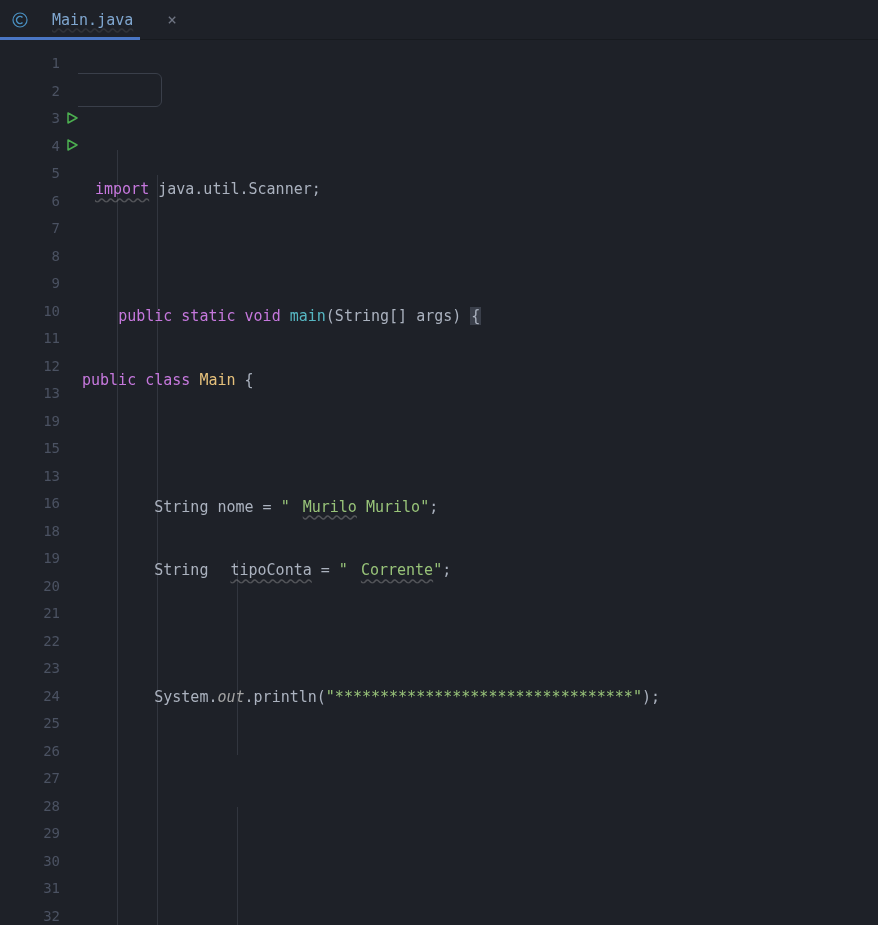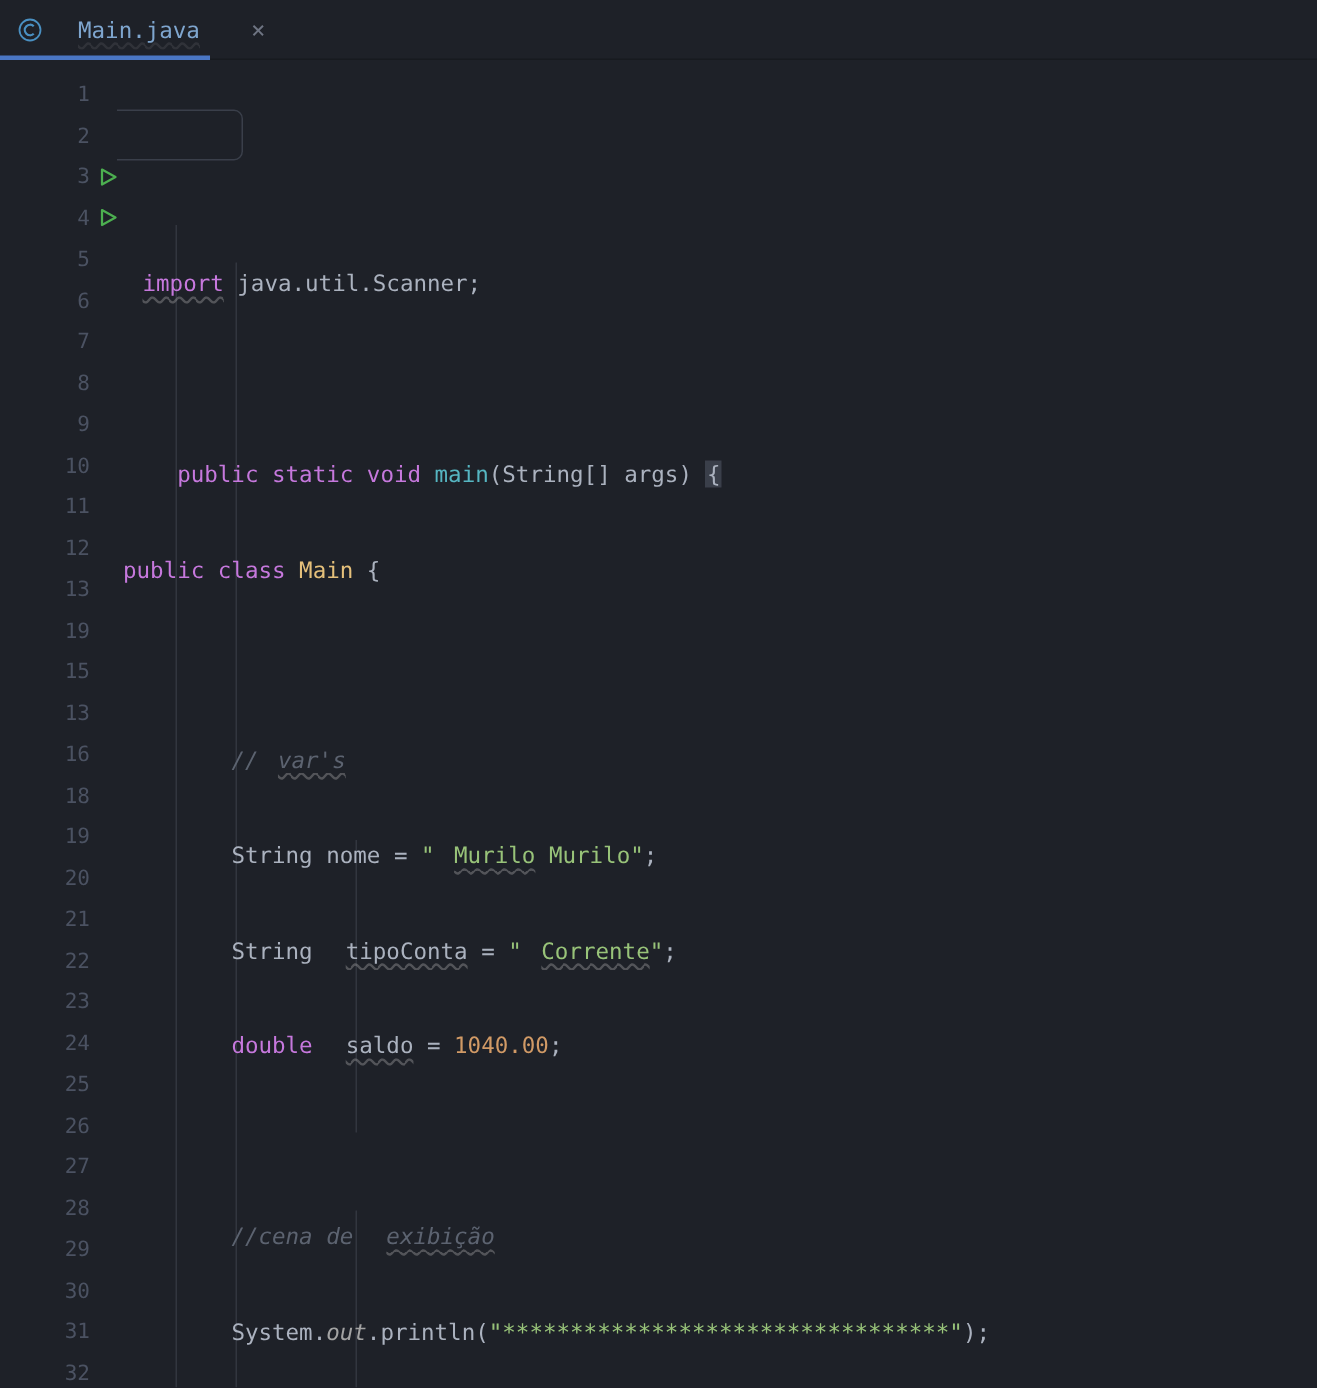--- a/index.html
+++ b/index.html
@@ -262,26 +262,23 @@
     <div class="indent-guide" style="left:39px; top:110px; height:775px;"></div>
     <div class="indent-guide" style="left:79px; top:135px; height:750px;"></div>
     <div class="indent-guide" style="left:159px; top:520px; height:195px;"></div>
     <div class="indent-guide" style="left:159px; top:767px; height:118px;"></div>
 
     <div class="code-line"><span class="kw mut">import</span><span> java.util.Scanner;</span></div>
     <div class="code-line"></div>
     <div class="code-line">    <span class="kw">public</span> <span class="kw">static</span> <span class="kw">void</span> <span class="fn">main</span><span>(String[] args) </span><span class="cursor-brace">{</span></div>
     <div class="code-line"><span class="kw">public</span> <span class="kw">class</span> <span class="cls">Main</span><span> {</span></div>
     <div class="code-line"></div>
-    <div class="code-line">        <span class="com">//</span><span class="com mut">var's</span></div>
     <div class="code-line">        <span>String </span><span>nome</span><span> = </span><span class="str">"</span><span class="str mut">Murilo</span><span class="str"> Murilo</span><span class="str">"</span>;</div>
     <div class="code-line">        <span>String </span><span class="mut">tipoConta</span><span> = </span><span class="str">"</span><span class="str mut">Corrente</span><span class="str">"</span>;</div>
-    <div class="code-line">        <span class="kw">double</span> <span class="mut">saldo</span><span> = </span><span class="num">1040.00</span><span>;</span></div>
     <div class="code-line"></div>
-    <div class="code-line">        <span class="com">//cena de </span><span class="com mut">exibição</span></div>
     <div class="code-line">        <span>System.</span><span class="field">out</span><span>.println(</span><span class="str">"*********************************"</span><span>);</span></div>
     
     
     
     
     
     
     
     
     

